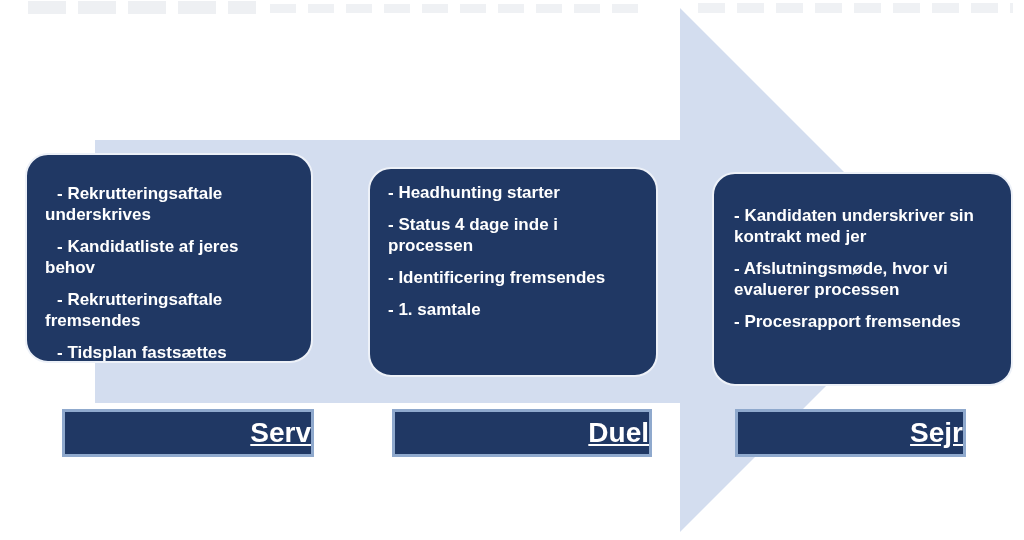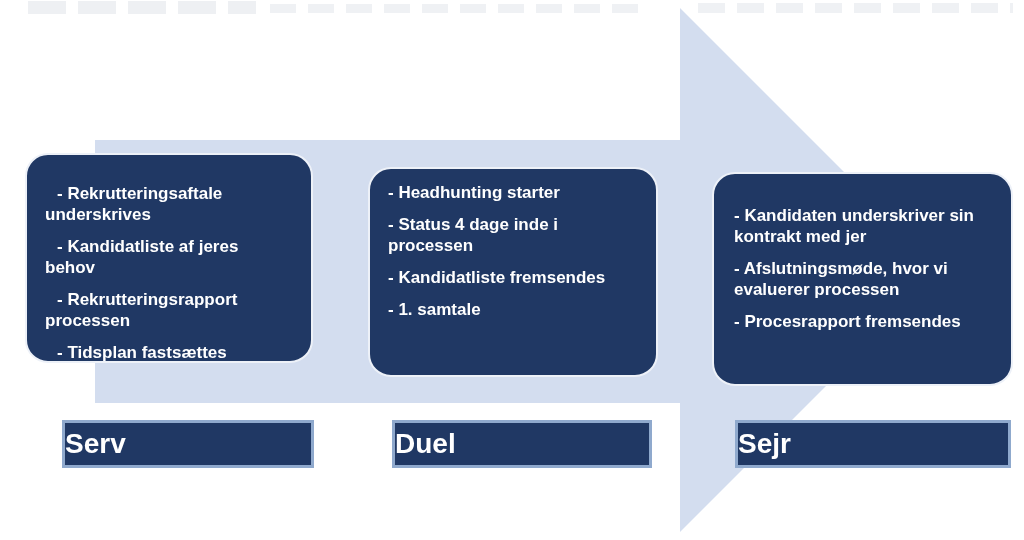--- a/index.html
+++ b/index.html
@@ -48,52 +48,52 @@
     line-height:21px;
   }
   .card .it{margin-bottom:11px;}
   .card1{left:25px;top:153px;width:288px;height:210px;padding:28px 24px 0 18px;}
   .card1 .it{text-indent:12px;}
   .card2{left:368px;top:167px;width:290px;height:210px;padding:13px 28px 0 18px;}
   .card3{left:712px;top:172px;width:301px;height:214px;padding:31px 26px 16px 20px;}
 
   
   .plabel{
-    position:absolute;top:420px;height:48px;
+    position:absolute;top:409px;height:48px;
     background:var(--navy,#203864);
     border:3px solid var(--label-border,#8fa9cd);
     color:var(--text,#fff);
     font-size:28px;font-weight:bold;
-    text-align:left;line-height:41px;
+    text-align:right;line-height:41px;text-decoration:underline;
   }
   .plabel1{left:62px;width:252px;}
   .plabel2{left:392px;width:260px;}
-  .plabel3{left:735px;width:276px;}
+  .plabel3{left:735px;width:231px;}
 </style>
 </head>
 <body>
 
 <div class="ghost ghost1"></div>
 <div class="ghost ghost2"></div>
 <div class="ghost ghost3"></div>
 
 <div class="arrow-body"></div>
 <div class="arrow-head"></div>
 
 <div class="card card1">
   <p class="it">- Rekrutteringsaftale underskrives</p>
   <p class="it">- Kandidatliste af jeres behov</p>
-  <p class="it">- Rekrutteringsrapport processen</p>
+  <p class="it">- Rekrutteringsaftale fremsendes</p>
   <p class="it">- Tidsplan fastsættes</p>
 </div>
 
 <div class="card card2">
   <p class="it">- Headhunting starter</p>
   <p class="it">- Status 4 dage inde i processen</p>
-  <p class="it">- Kandidatliste fremsendes</p>
+  <p class="it">- Identificering fremsendes</p>
   <p class="it">- 1. samtale</p>
 </div>
 
 <div class="card card3">
   <p class="it">- Kandidaten underskriver sin kontrakt med jer</p>
   <p class="it">- Afslutningsmøde, hvor vi evaluerer processen</p>
   <p class="it">- Procesrapport fremsendes</p>
 </div>
 
 <div class="plabel plabel1">Serv</div>

